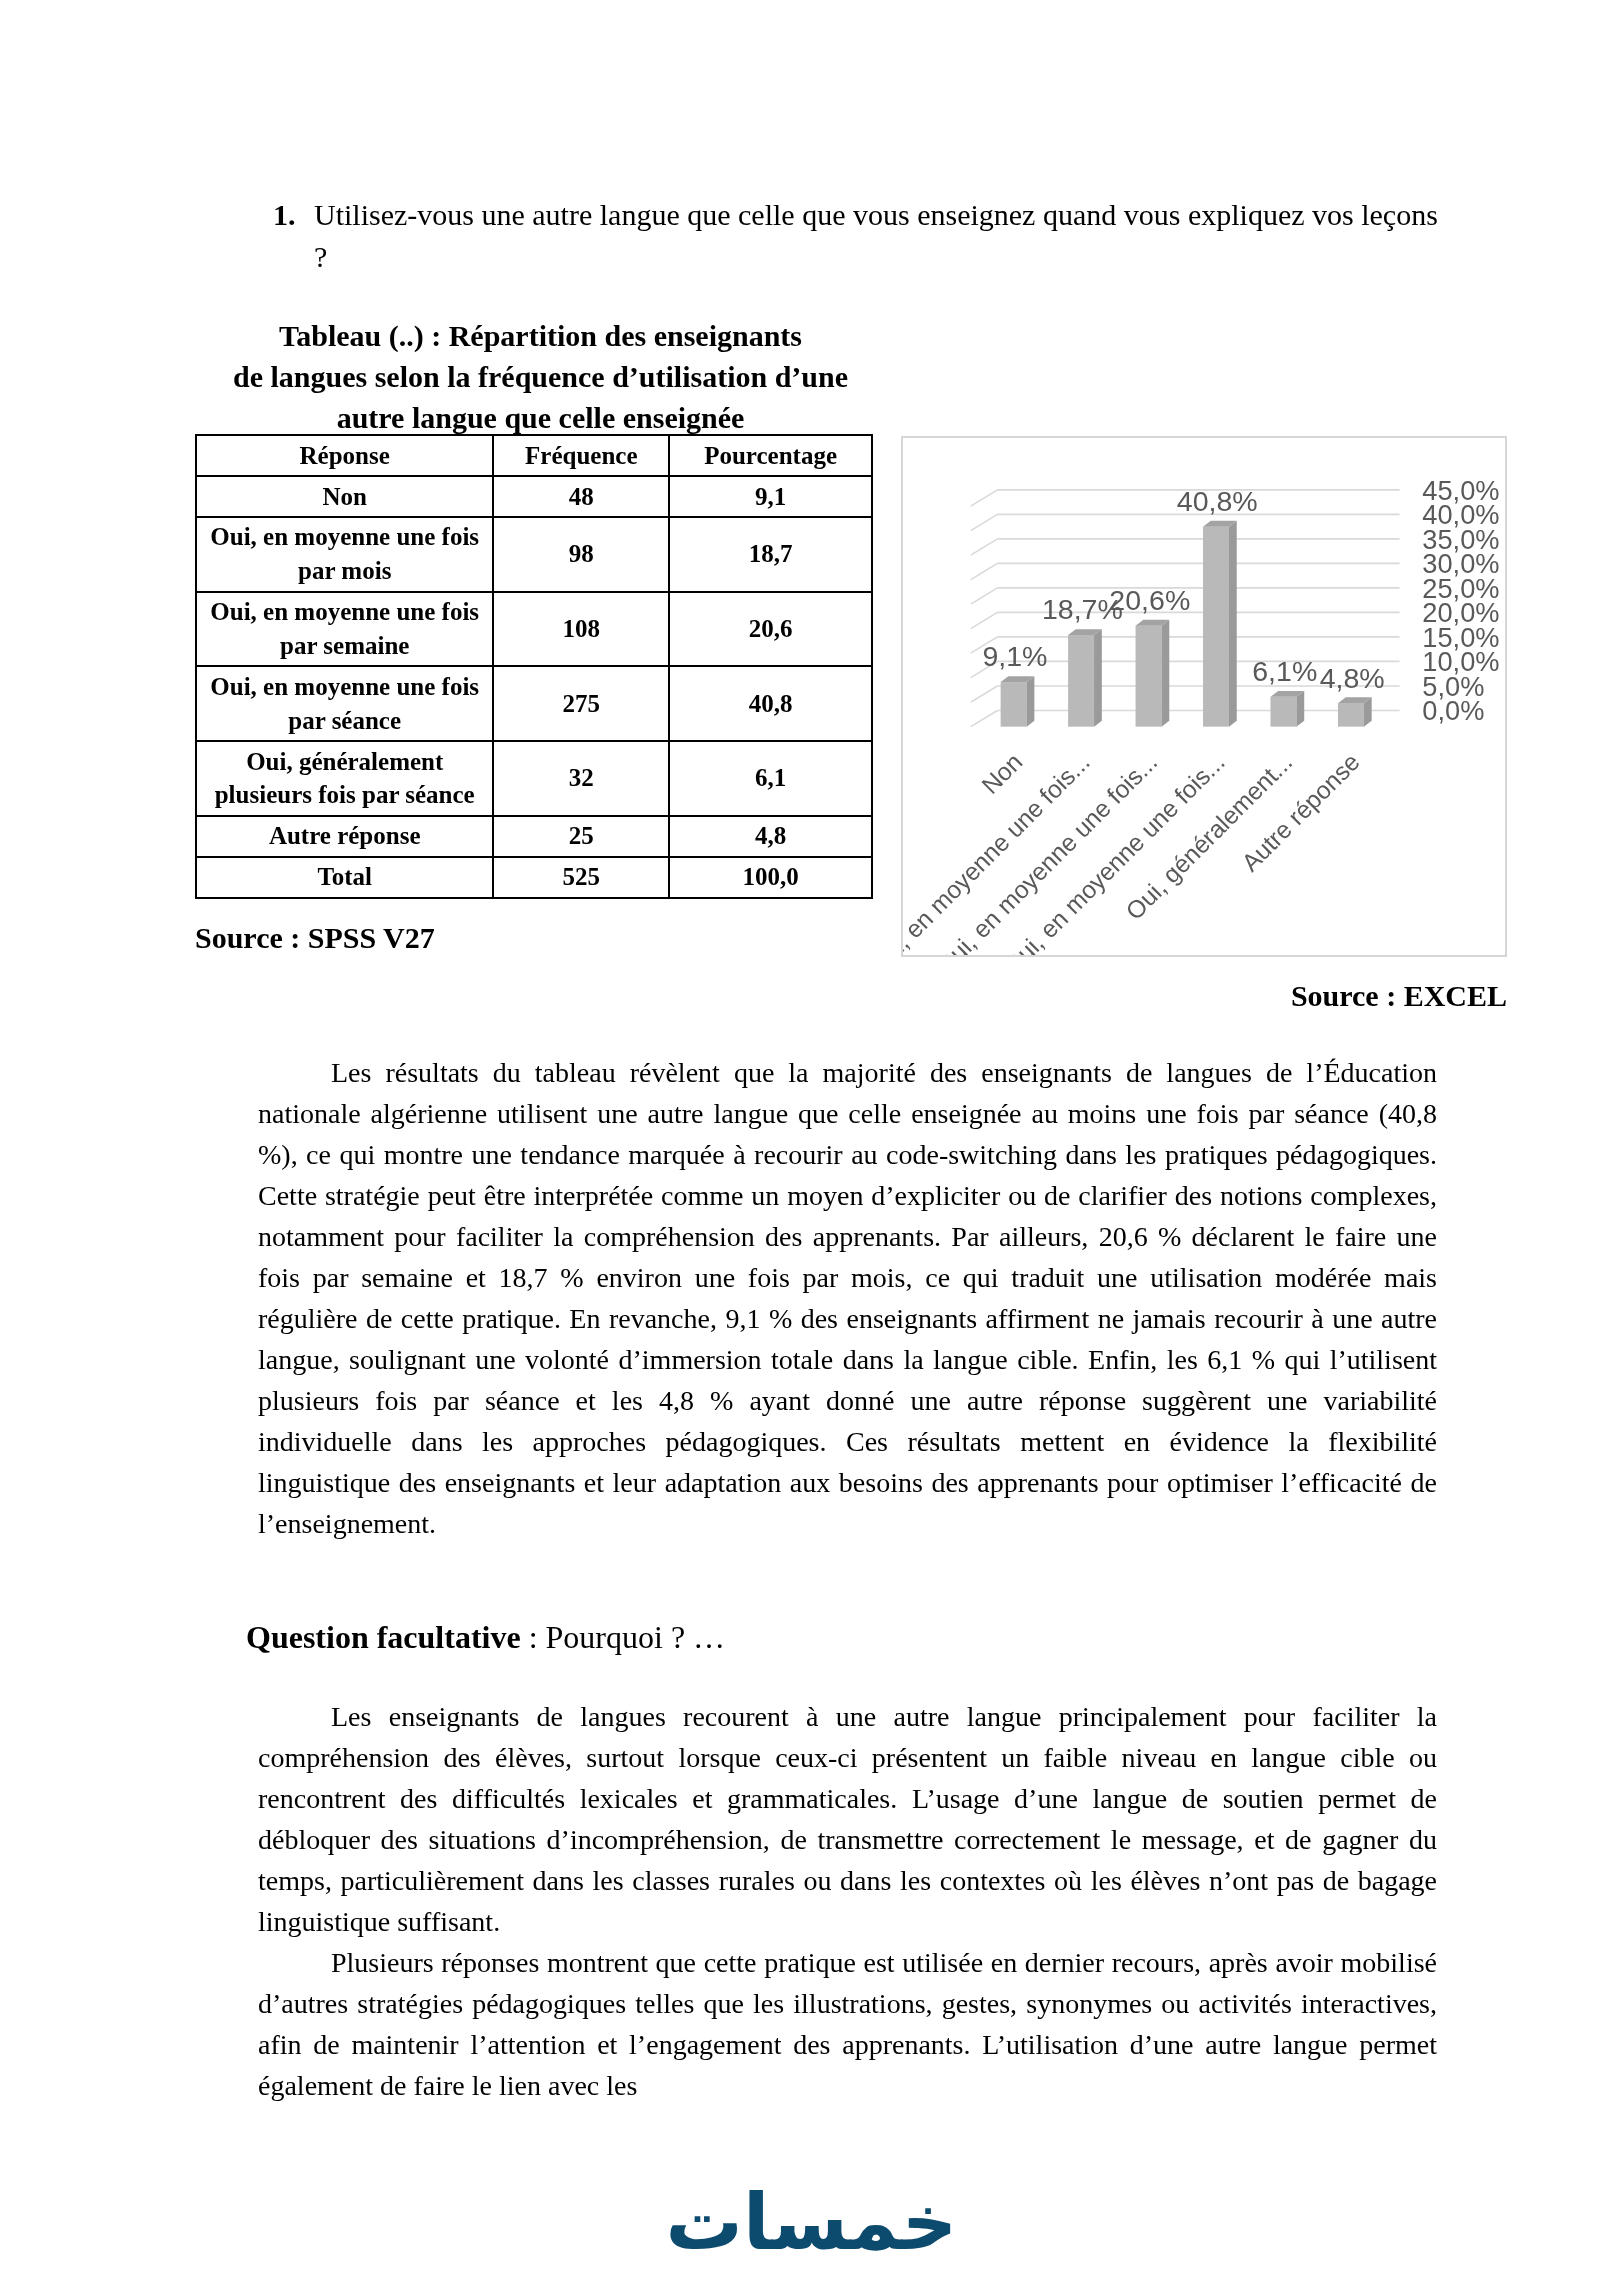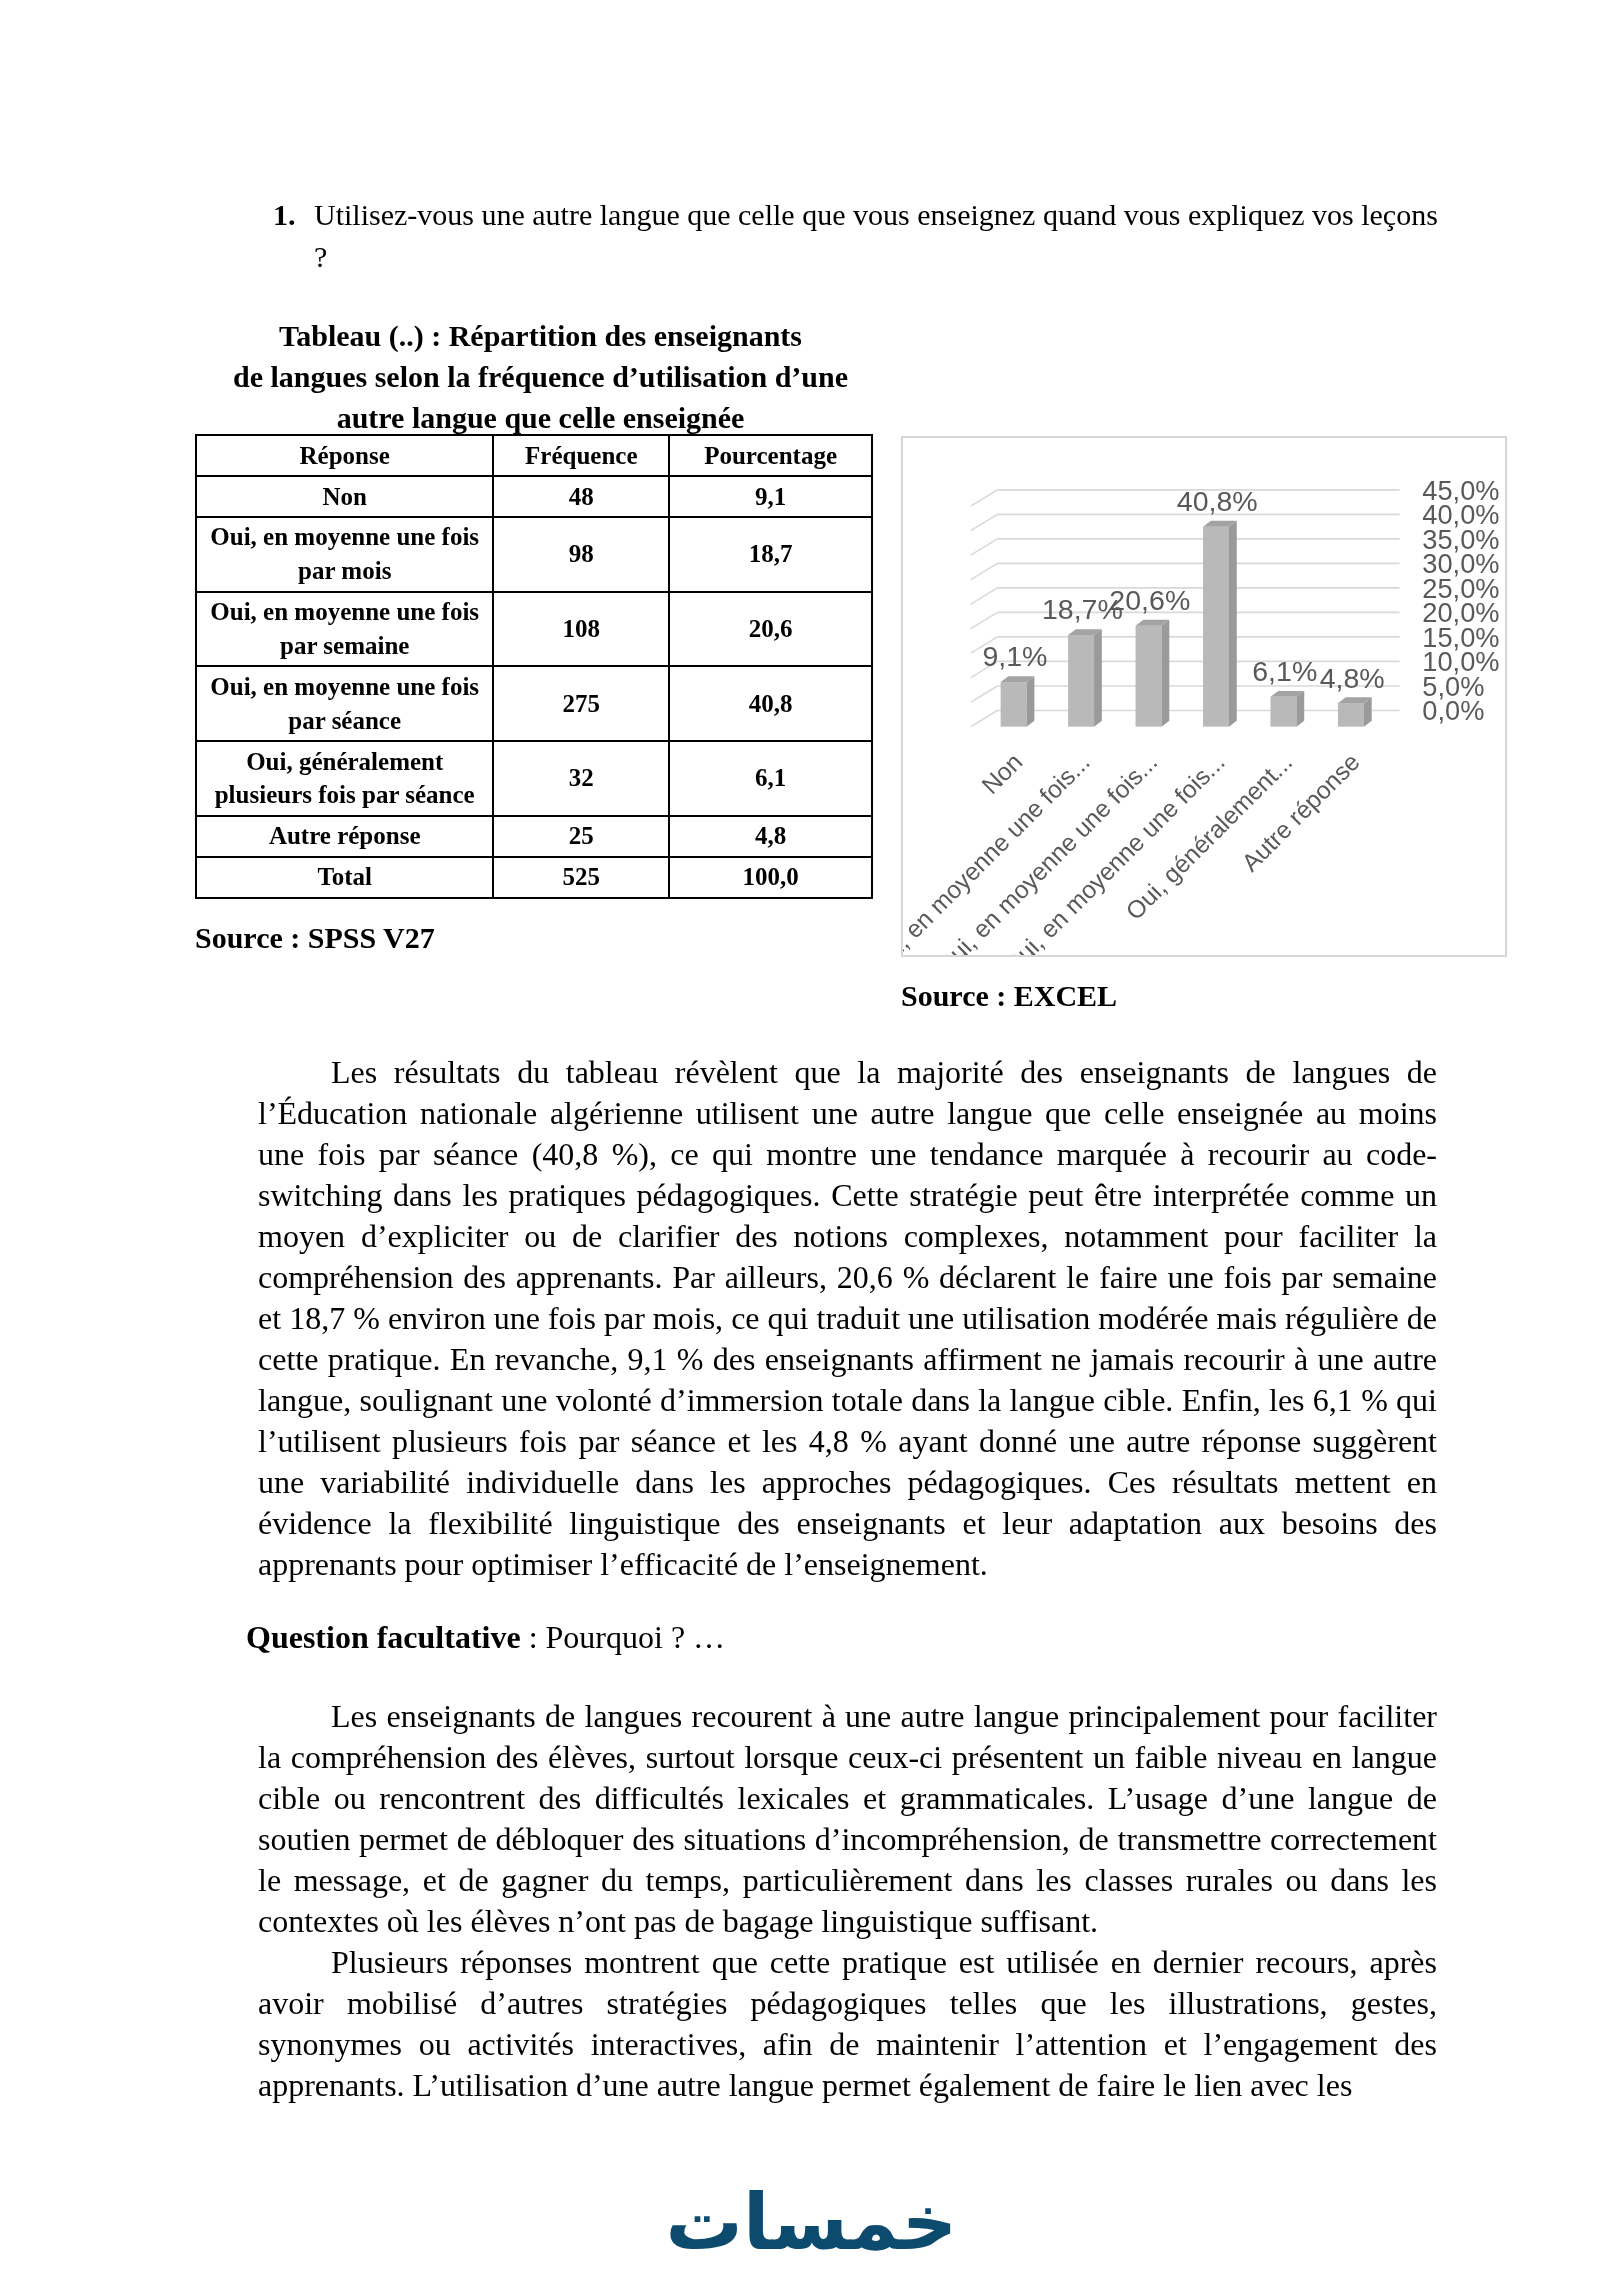--- a/index.html
+++ b/index.html
@@ -40,28 +40,28 @@
   .source-line{
     font-weight:bold;font-size:30px;margin-top:22px;
   }
   
   .figure-box{
     position:absolute;left:901px;top:436px;width:606px;height:521px;
     border:2px solid #d6d6d6;background:#fff;box-sizing:border-box;overflow:hidden;
   }
   .figure-source{
     position:absolute;left:901px;top:979px;width:606px;
-    font-weight:bold;font-size:30px;text-align:left;
+    font-weight:bold;font-size:30px;text-align:right;
   }
   .chart-svg{width:100%;height:100%;display:block;
     font-family:"Liberation Sans", sans-serif;}
   
   .bodytext{
     position:absolute;left:258px;width:1179px;
-    font-size:32px;line-height:41px;text-align:justify;
+    font-size:28px;line-height:41px;text-align:justify;
   }
   .bodytext p{margin:0;text-indent:73px;}
   #para1{top:1052px;}
   .qfac{
     position:absolute;left:246px;top:1617px;width:1179px;
     font-size:32px;line-height:41px;
   }
   .qfac .bold{font-weight:bold;}
   #paras23{top:1696px;}
   

